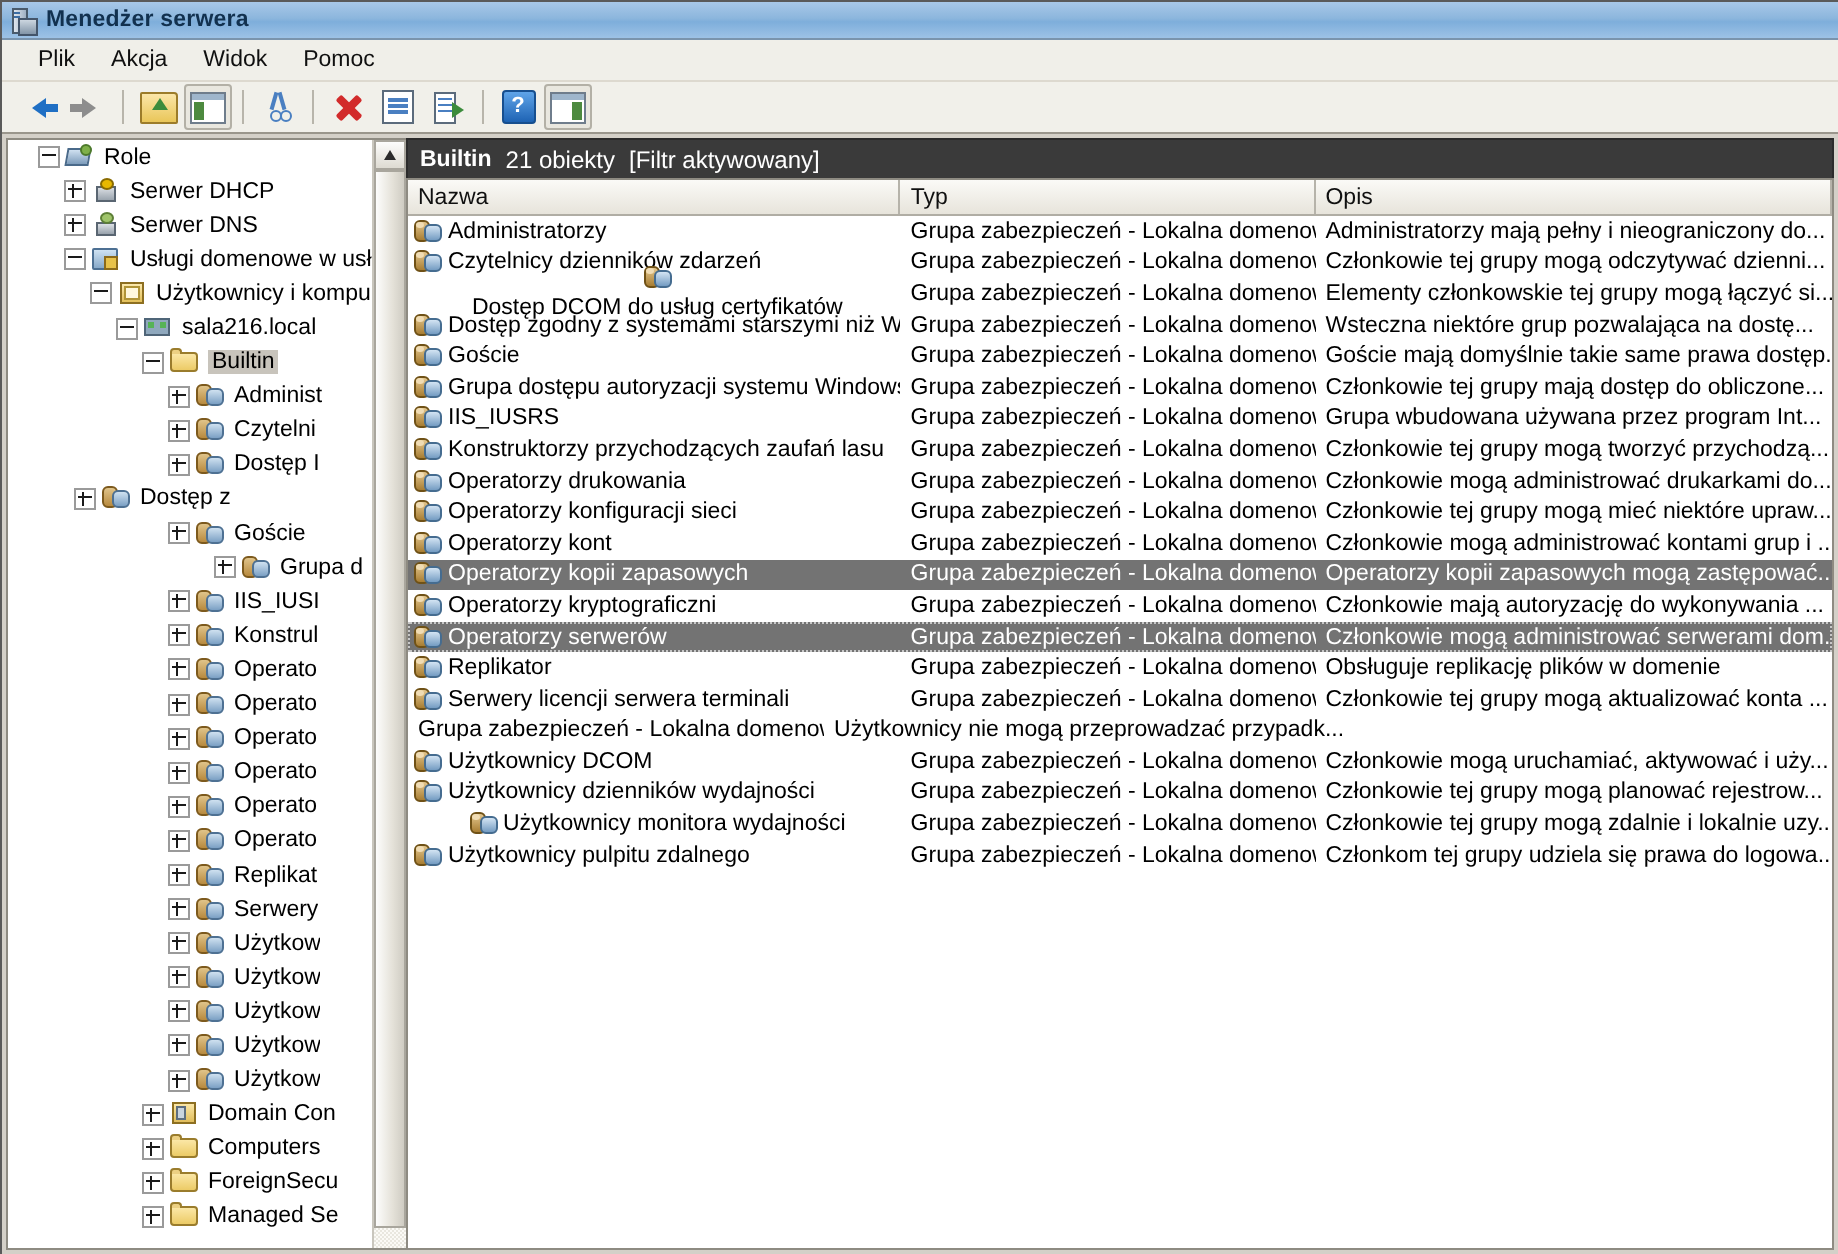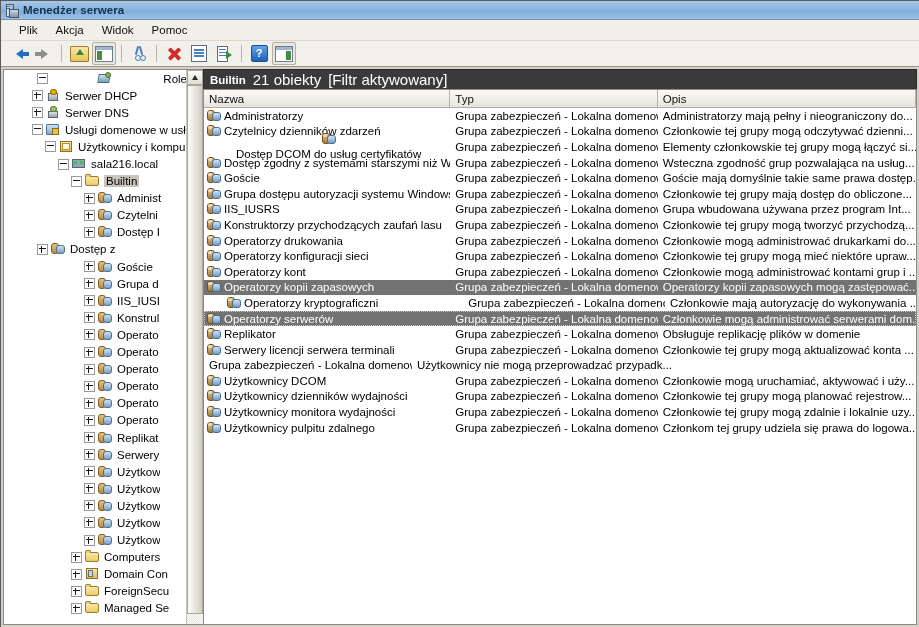--- a/index.html
+++ b/index.html
@@ -131,21 +131,21 @@
   .tsb .thumb{position:absolute;left:0;right:0;top:0;height:529px;
       background:linear-gradient(to right,#fdfdfc,#e4e1d8 60%,#cfccc3);
       border:1px solid #a9a69d;box-sizing:border-box;}
 
   
   .listpane{flex:1 1 auto;display:flex;flex-direction:column;overflow:hidden;
             margin:2px 2px 2px 0;}
   .lhead{height:20px;background:#3a3a3a;color:#fff;display:flex;align-items:center;
          padding-left:6px;box-sizing:border-box;border:1px solid #2b2b2b;border-bottom:none;gap:7px;}
   .lhead .h1{font-weight:bold;font-size:11.5px;}
-  .lhead .h2,.lhead .h3{font-size:15px;font-weight:normal;}
+  .lhead .h2,.lhead .h3{font-size:12px;font-weight:normal;}
   .lbody{flex:1 1 auto;background:#fff;border:1px solid #8e8b82;overflow:hidden;position:relative;}
   .colhead{display:flex;height:18px;background:linear-gradient(to bottom,#fbfaf7,#e7e4db);
            border-bottom:1px solid #b0ada4;box-sizing:border-box;}
   .ch{display:flex;align-items:center;padding-left:5px;font-size:11.5px;color:#101010;
       border-right:1px solid #b6b3aa;box-sizing:border-box;cursor:default;overflow:hidden;white-space:nowrap;}
   .rows{position:relative;}
   .row{display:flex;height:15.6px;align-items:center;white-space:nowrap;font-size:11.5px;cursor:default;}
   .row.sel{background:#737373;color:#fff;}
   .row.sel.focus{outline:1px dotted #c8c8c8;outline-offset:-1px;}
   .cell{overflow:hidden;white-space:nowrap;text-overflow:clip;padding-left:5px;box-sizing:border-box;}
@@ -235,21 +235,21 @@
     <div class="tbtn framed">
         <span class="ico-pane right"></span>
       </div>
   </div>
 
   <div class="split">
 
     <div class="treepane">
       <div class="treeclip">
         <div id="tree-rows">
-            <div class="trow" style="padding-left: 33px; justify-content: space-between;">
+            <div class="trow" style="padding-left: 15px;">
               <span class="exp minus"></span>
               <span class="tico ic-role">
                 <b></b>
                 <i></i>
               </span>
               <span class="tlabel2">Role</span>
             </div>
             <div class="trow" style="padding-left: 28px;">
               <span class="exp plus"></span>
               <span class="tico ic-dhcp">
@@ -332,21 +332,21 @@
               <span class="tlabel2">Dostęp z</span>
             </div>
             <div class="trow" style="padding-left: 80px;">
               <span class="exp plus"></span>
               <span class="tico ic-grp">
                 <b></b>
                 <i></i>
               </span>
               <span class="tlabel2">Goście</span>
             </div>
-            <div class="trow" style="padding-left: 80px;">
+            <div class="trow" style="padding-left: 103px;">
               <span class="exp plus"></span>
               <span class="tico ic-grp">
                 <b></b>
                 <i></i>
               </span>
               <span class="tlabel2">Grupa d</span>
             </div>
             <div class="trow" style="padding-left: 80px;">
               <span class="exp plus"></span>
               <span class="tico ic-grp">
@@ -462,33 +462,33 @@
             <div class="trow" style="padding-left: 80px;">
               <span class="exp plus"></span>
               <span class="tico ic-grp">
                 <b></b>
                 <i></i>
               </span>
               <span class="tlabel2">Użytkow</span>
             </div>
             <div class="trow" style="padding-left: 67px;">
               <span class="exp plus"></span>
+              <span class="tico ic-dc">
+                <b></b>
+                <i></i>
+              </span>
+              <span class="tlabel2">Domain Con</span>
+            </div>
+            <div class="trow" style="padding-left: 67px;">
+              <span class="exp plus"></span>
               <span class="tico ic-folder">
                 <b></b>
                 <i></i>
               </span>
               <span class="tlabel2">Computers</span>
-            </div>
-            <div class="trow" style="padding-left: 67px;">
-              <span class="exp plus"></span>
-              <span class="tico ic-dc">
-                <b></b>
-                <i></i>
-              </span>
-              <span class="tlabel2">Domain Con</span>
             </div>
             <div class="trow" style="padding-left: 67px;">
               <span class="exp plus"></span>
               <span class="tico ic-folder">
                 <b></b>
                 <i></i>
               </span>
               <span class="tlabel2">ForeignSecu</span>
             </div>
             <div class="trow" style="padding-left: 67px;">
@@ -563,21 +563,21 @@
             <div class="row">
               <div class="cell name" style="width: 247px;">
                 <span class="gico">
                   <b></b>
                   <u></u>
                   <i></i>
                 </span>
                 <span>Dostęp zgodny z systemami starszymi niż W...</span>
               </div>
               <div class="cell" style="width: 208px;">Grupa zabezpieczeń - Lokalna domenowa</div>
-              <div class="cell" style="width: 259px;">Wsteczna zgodność grup pozwalająca na usług...</div>
+              <div class="cell" style="width: 259px;">Wsteczna niektóre grup pozwalająca na dostę...</div>
             </div>
             <div class="row">
               <div class="cell name" style="width: 247px;">
                 <span class="gico">
                   <b></b>
                   <u></u>
                   <i></i>
                 </span>
                 <span>Goście</span>
               </div>
@@ -662,21 +662,21 @@
                   <b></b>
                   <u></u>
                   <i></i>
                 </span>
                 <span>Operatorzy kopii zapasowych</span>
               </div>
               <div class="cell" style="width: 208px;">Grupa zabezpieczeń - Lokalna domenowa</div>
               <div class="cell" style="width: 259px;">Operatorzy kopii zapasowych mogą zastępować...</div>
             </div>
             <div class="row">
-              <div class="cell name" style="width: 247px; margin-left: 20px;">
+              <div class="cell name" style="width: 247px;">
                 <span class="gico">
                   <b></b>
                   <u></u>
                   <i></i>
                 </span>
                 <span>Operatorzy kryptograficzni</span>
               </div>
               <div class="cell" style="width: 208px;">Grupa zabezpieczeń - Lokalna domenowa</div>
               <div class="cell" style="width: 259px;">Członkowie mają autoryzację do wykonywania ...</div>
             </div>
@@ -738,21 +738,21 @@
                   <b></b>
                   <u></u>
                   <i></i>
                 </span>
                 <span>Użytkownicy dzienników wydajności</span>
               </div>
               <div class="cell" style="width: 208px;">Grupa zabezpieczeń - Lokalna domenowa</div>
               <div class="cell" style="width: 259px;">Członkowie tej grupy mogą planować rejestrow...</div>
             </div>
             <div class="row">
-              <div class="cell name" style="width: 247px;">
+              <div class="cell name" style="width: 247px; justify-content: center;">
                 <span class="gico">
                   <b></b>
                   <u></u>
                   <i></i>
                 </span>
                 <span>Użytkownicy monitora wydajności</span>
               </div>
               <div class="cell" style="width: 208px;">Grupa zabezpieczeń - Lokalna domenowa</div>
               <div class="cell" style="width: 259px;">Członkowie tej grupy mogą zdalnie i lokalnie uzy...</div>
             </div>

